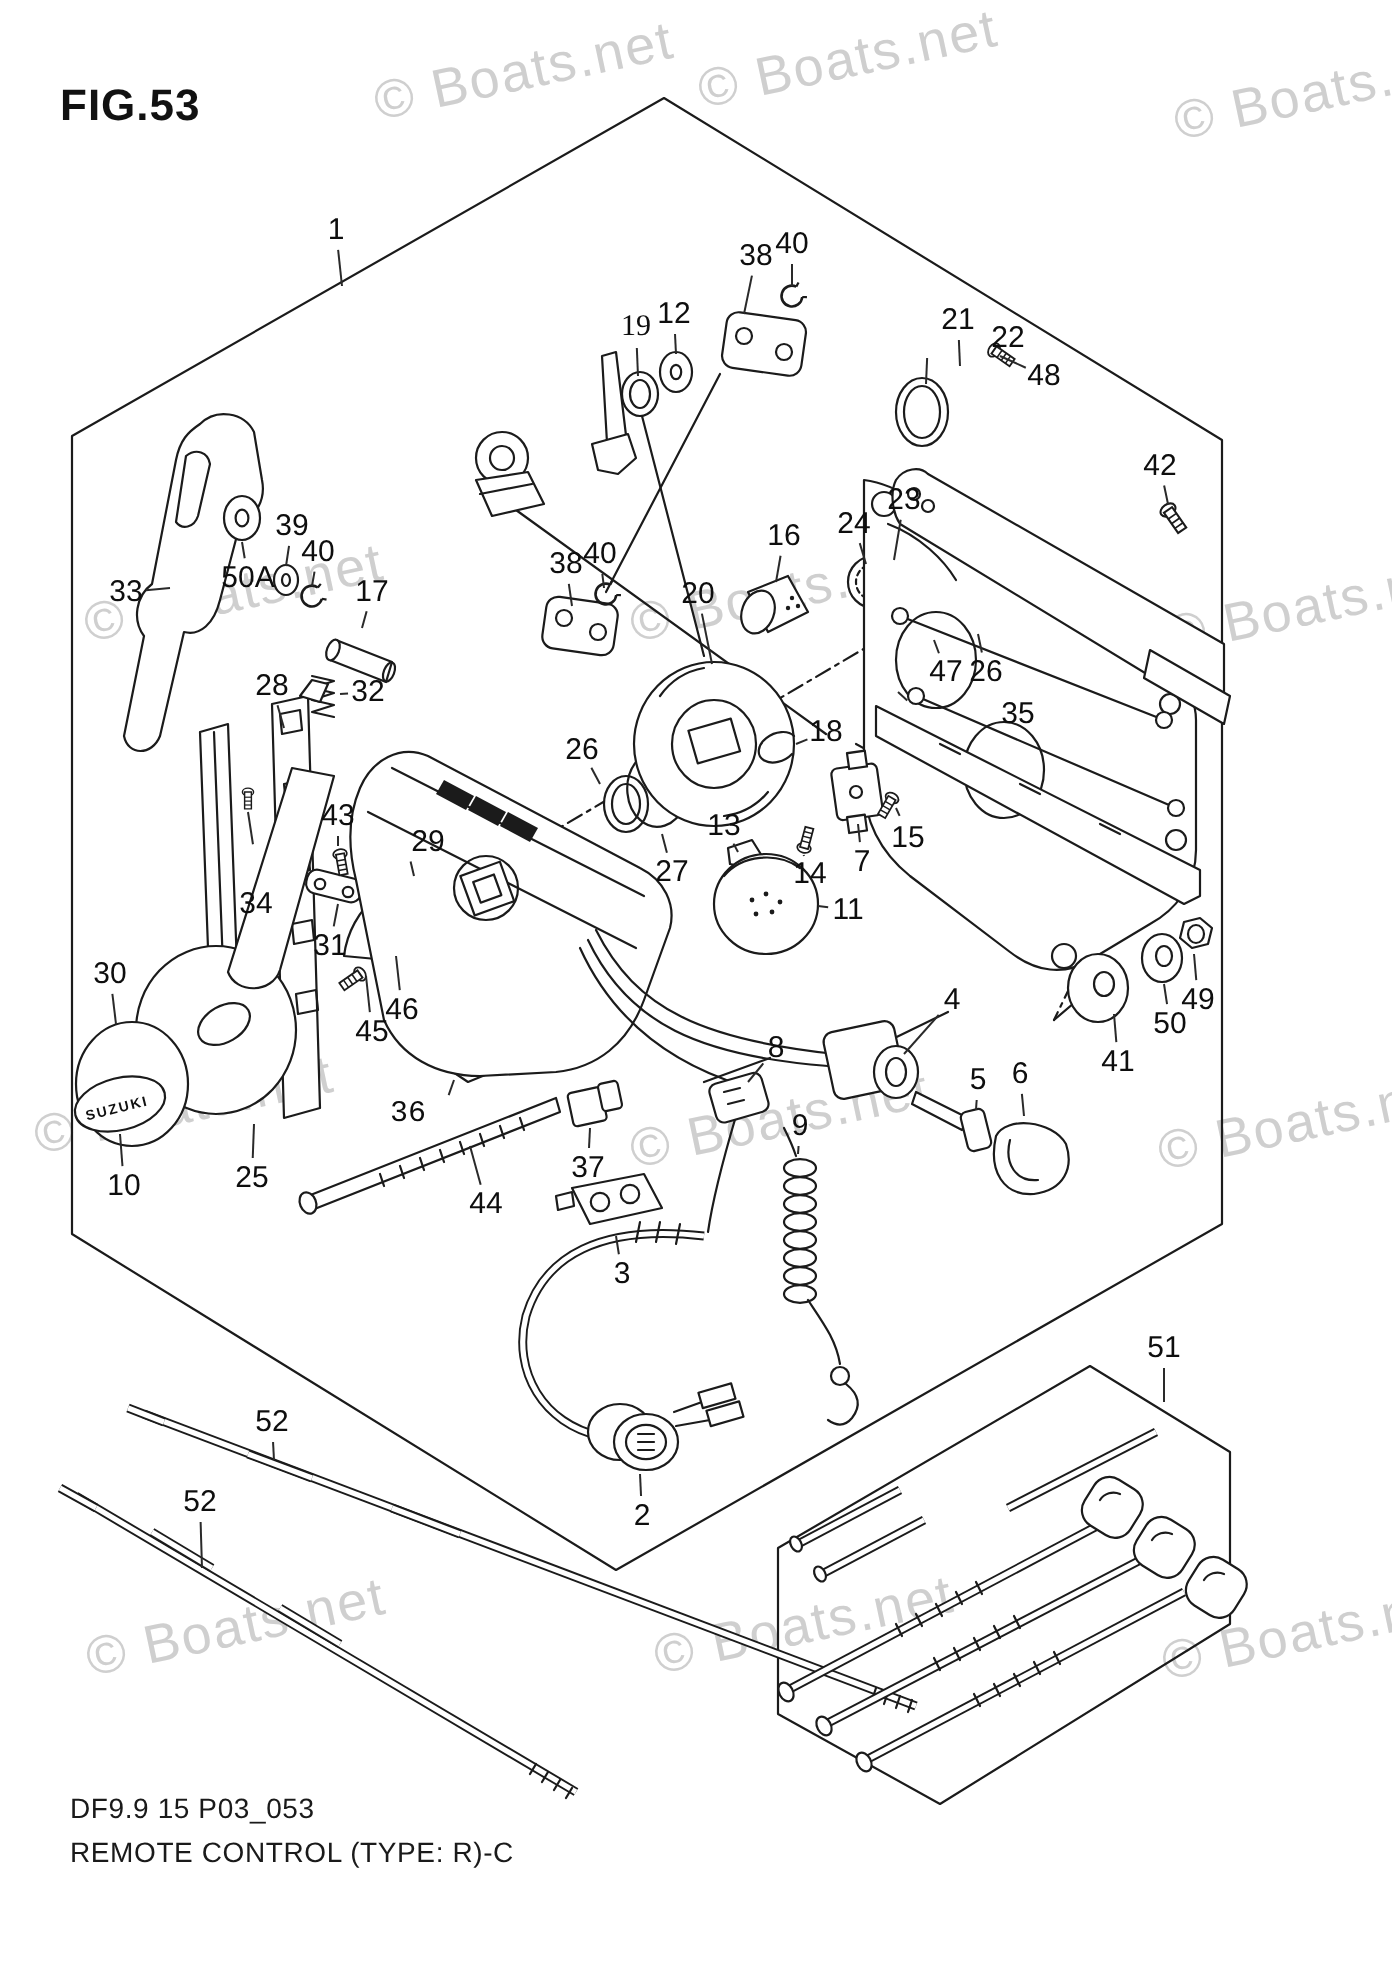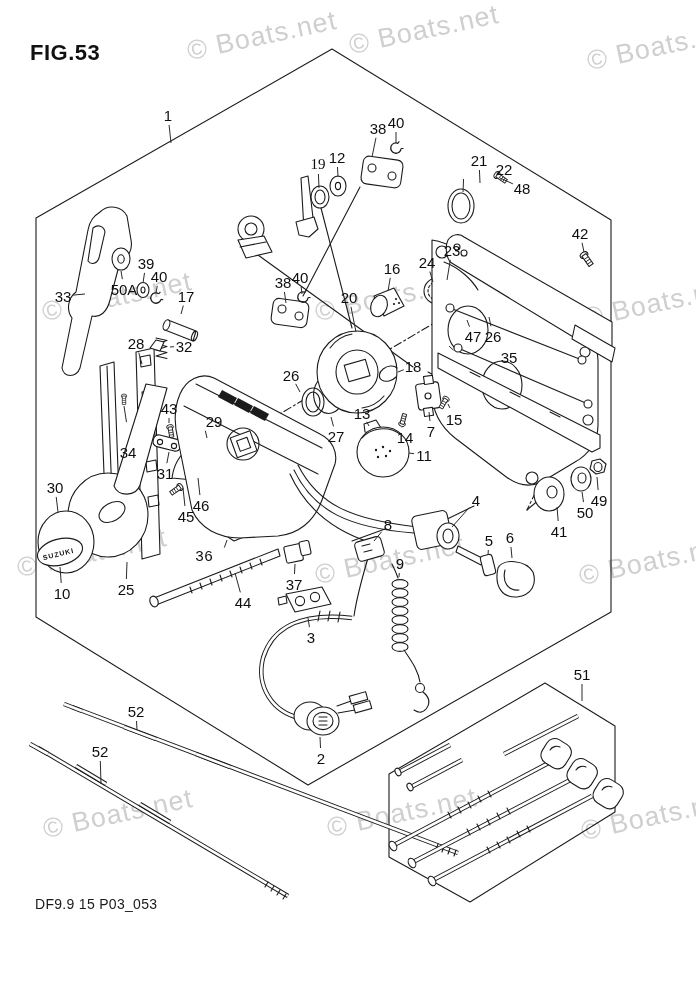--- a/index.html
+++ b/index.html
@@ -527,13 +527,14 @@
       <div class="plabel" style="left: 559px; top: 531px;">41</div>
       <div class="plabel" style="left: 585px; top: 512px;">50</div>
       <div class="plabel" style="left: 599px; top: 500px;">49</div>
       <div class="plabel" style="left: 321px; top: 758px;">2</div>
       <div class="plabel" style="left: 136px; top: 711px;">52</div>
       <div class="plabel" style="left: 100px; top: 751px;">52</div>
       <div class="plabel" style="left: 582px; top: 674px;">51</div>
     </div>
 
   <div class="footer f1">DF9.9 15 P03_053</div>
+  <div class="footer f2">REMOTE CONTROL (TYPE: R)-C</div>
 </div>
 
 </body></html>

